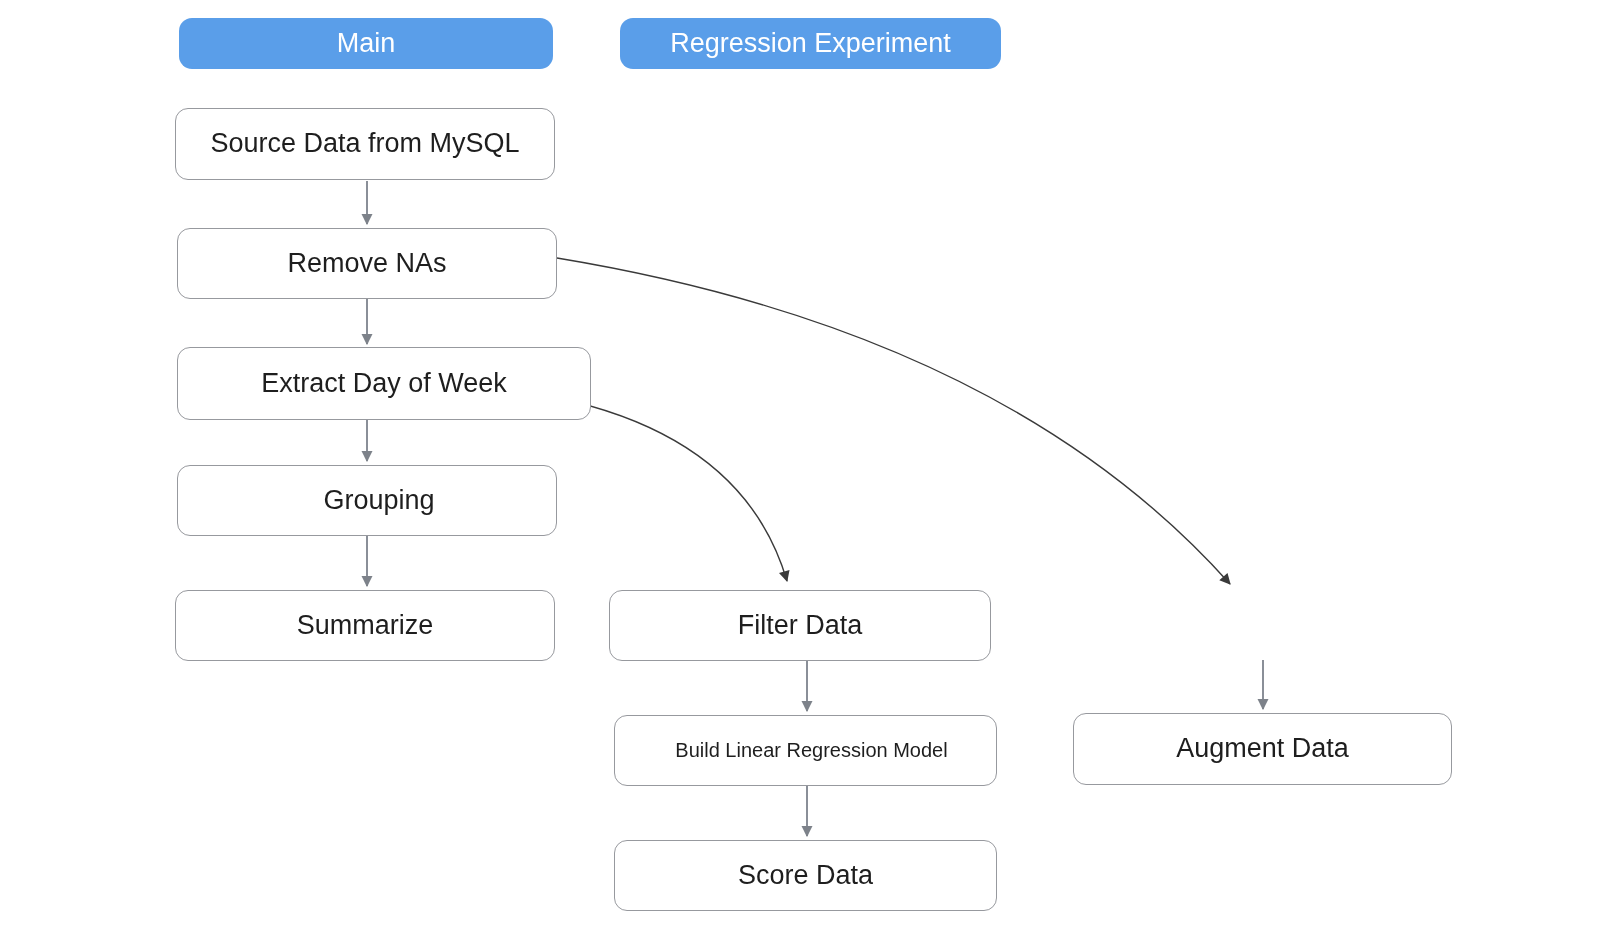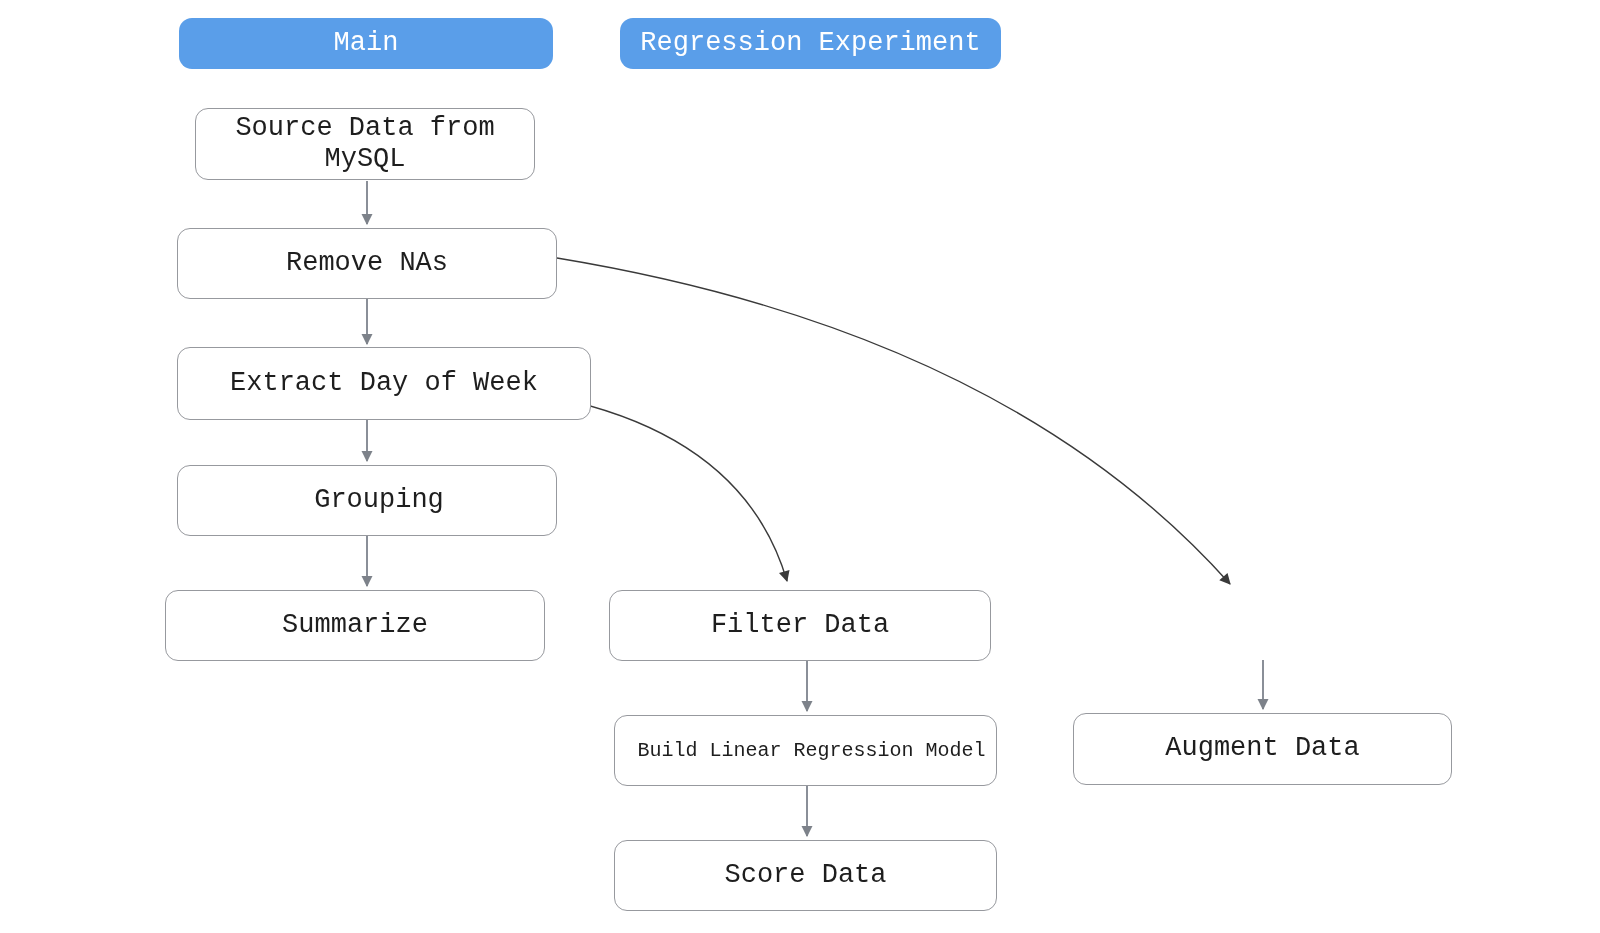--- a/index.html
+++ b/index.html
@@ -12,21 +12,21 @@
     --cross-connector: #3A3A3A;
     --background: #FFFFFF;
   }
   * { margin: 0; padding: 0; box-sizing: border-box; }
   html, body { background: var(--background); }
   .canvas {
     position: relative;
     width: 1600px;
     height: 933px;
     background: var(--background);
-    font-family: Liberation Mono, monospace;
+    font-family: Liberation Sans, sans-serif;
     overflow: hidden;
   }
   .connectors {
     position: absolute;
     left: 0; top: 0;
     width: 1600px; height: 933px;
   }
   .col-header {
     position: absolute;
     height: 51px;
@@ -83,25 +83,25 @@
 
     <line class="vline" x1="1263" y1="660" x2="1263" y2="709" marker-end="url(#arrow-gray)"></line>
 
     <path class="curve" d="M557,258 Q1005,332 1230,584" marker-end="url(#arrow-dark)"></path>
     <path class="curve" d="M558,398 Q745,438 787,581" marker-end="url(#arrow-dark)"></path>
   </svg>
 
   <div class="col-header" style="left:179px; top:18px; width:374px;">Main</div>
   <div class="col-header" style="left:620px; top:18px; width:381px;">Regression Experiment</div>
 
-  <div class="node" style="left:195px; top:108px; width:340px; height:72px;">Source Data from MySQL</div>
+  <div class="node" style="left:175px; top:108px; width:380px; height:72px;">Source Data from MySQL</div>
   <div class="node" style="left:177px; top:228px; width:380px; height:71px;">Remove NAs</div>
   <div class="node" style="left:177px; top:347px; width:414px; height:73px;">Extract Day of Week</div>
   <div class="node" style="left:177px; top:465px; width:380px; height:71px;padding-left:24px;">Grouping</div>
-  <div class="node" style="left:165px; top:590px; width:380px; height:71px;">Summarize</div>
+  <div class="node" style="left:175px; top:590px; width:380px; height:71px;">Summarize</div>
 
   <div class="node" style="left:609px; top:590px; width:382px; height:71px;">Filter Data</div>
   <div class="node small-text" style="left:614px; top:715px; width:383px; height:71px;">Build Linear Regression Model</div>
   <div class="node" style="left:614px; top:840px; width:383px; height:71px;">Score Data</div>
 
   <div class="node" style="left:1073px; top:713px; width:379px; height:72px;">Augment Data</div>
 
 </div>
 
 </body></html>

